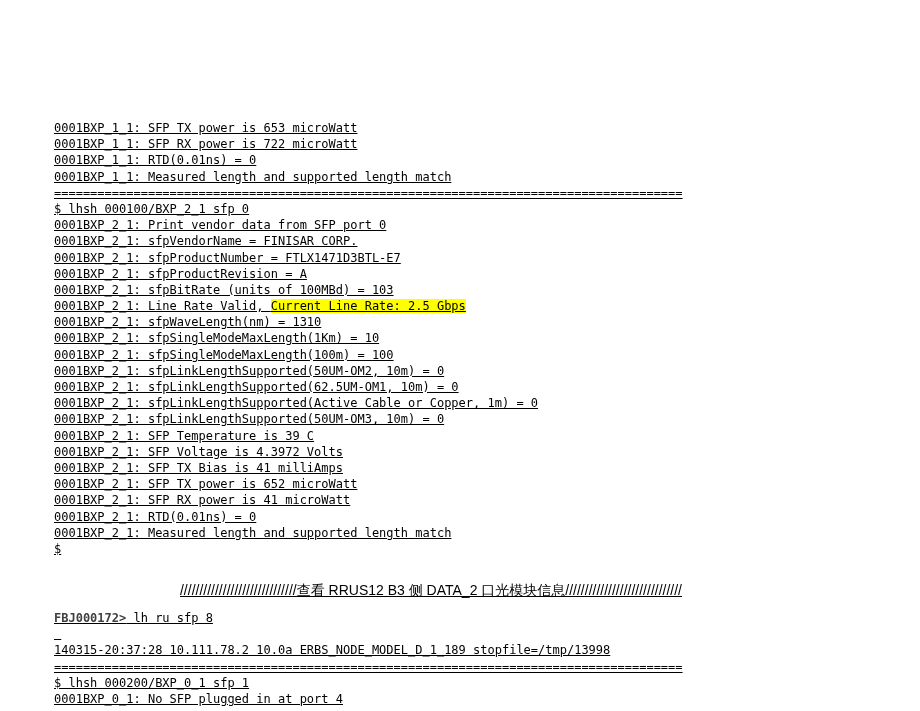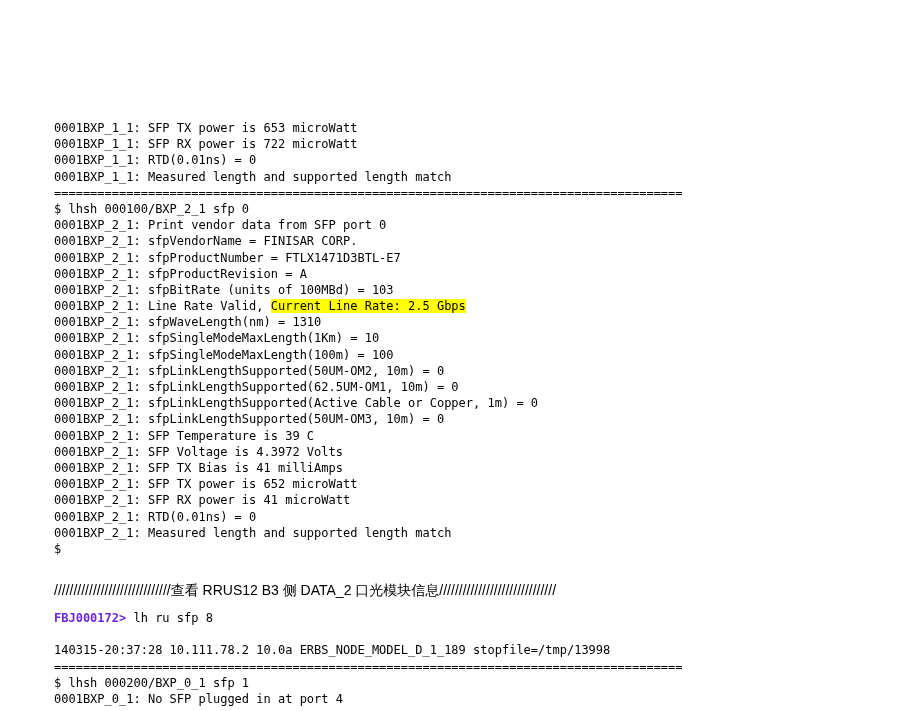--- a/index.html
+++ b/index.html
@@ -10,33 +10,35 @@
     font-size: 12px;
     line-height: 1.35;
     color: #000;
   }
   .page {
     width: 736px;
     height: 711px;
     box-sizing: border-box;
     padding: 120px 54px 0 54px;
     white-space: pre;
+    text-decoration: underline;
   }
   .highlight {
     background: #ffff00;
   }
   .prompt-green {
-    color: #6d28d9;
+    color: #404040;
     font-weight: bold;
   }
   .section-title {
     font-family: Arial, sans-serif;
     font-size: 14px;
     white-space: normal;
     margin: 24px 0 10px 0;
+    text-align: right;
   }
 </style>
 </head>
 <body>
 
 <div class="page"><span>0001BXP_1_1: SFP TX power is 653 microWatt</span>
 <span>0001BXP_1_1: SFP RX power is 722 microWatt</span>
 <span>0001BXP_1_1: RTD(0.01ns) = 0</span>
 <span>0001BXP_1_1: Measured length and supported length match</span>
 <span>=======================================================================================</span>

